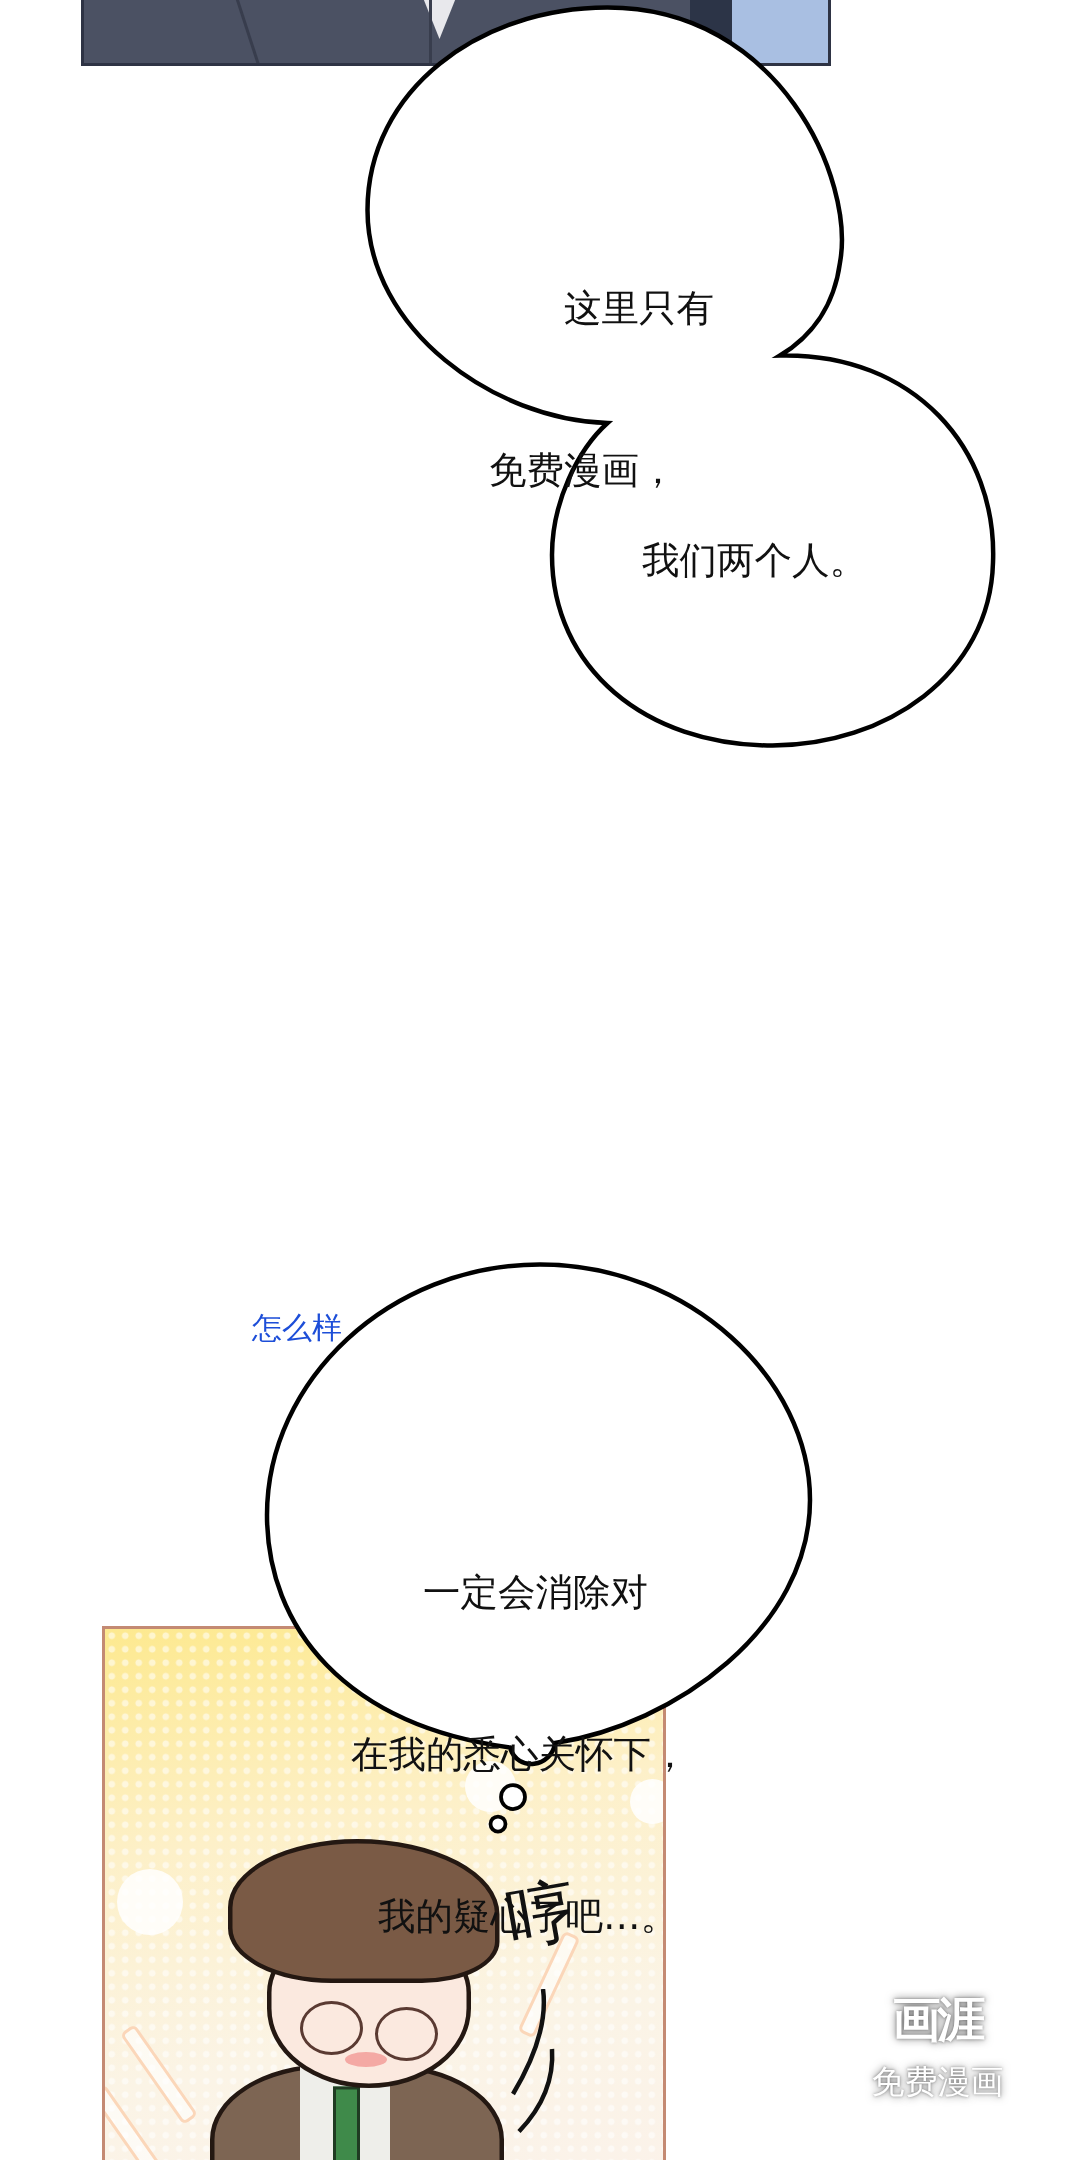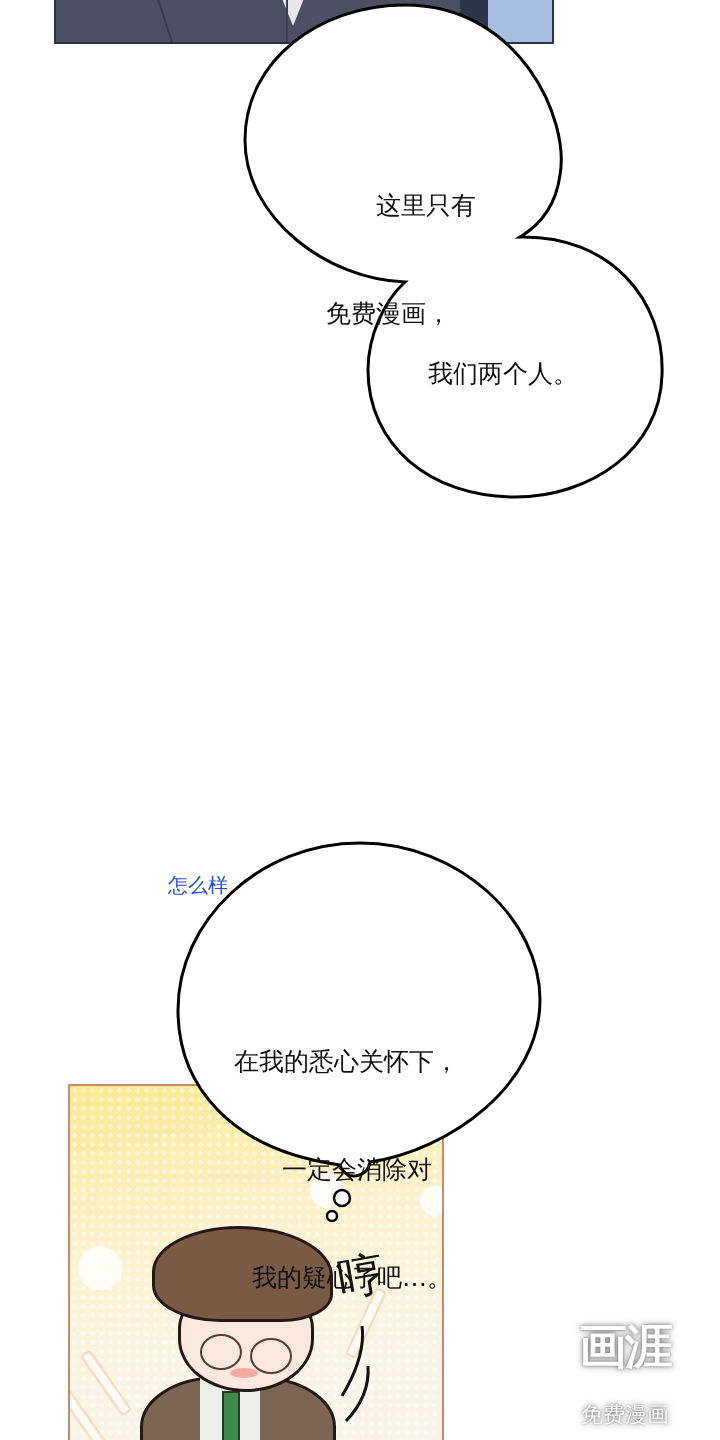--- a/index.html
+++ b/index.html
@@ -70,22 +70,22 @@
   .sfx {
     position: absolute; left: 268px; top: 160px; font-size: 46px; color: #111;
     transform: rotate(-10deg); font-family: "DejaVu Serif", serif;
   }
   .sfx-lines { position:absolute; left: 262px; top: 240px; width: 40px; height: 100px; }
 
   .watermark {
     position: absolute; left: 565px; top: 1318px; width: 120px; text-align: center;
     color: #ffffff; text-shadow: 0 0 6px rgba(0,0,0,0.55), 0 0 2px rgba(0,0,0,0.4);
   }
-  .watermark .big { font-size: 48px; font-weight: bold; line-height: 56px; letter-spacing: -2px; }
-  .watermark .small { font-size: 22px; line-height: 30px; margin-top: 26px; }
+  .watermark .big { font-size: 32px; font-weight: bold; line-height: 56px; letter-spacing: -2px; }
+  .watermark .small { font-size: 22px; line-height: 30px; }
 </style>
 </head>
 <body>
 
 <div class="abs panel-top">
   <div class="lapel1"></div>
   <div class="shirt"></div>
   <div class="lapel2"></div>
   <div class="darkcol"></div>
   <div class="bluebg"></div>
@@ -142,21 +142,21 @@
 <div class="bubble-text" style="left:326px; top:116px; width:150px;">
   <div style="padding-left:28px;text-align:right;">这里只有</div>
   <div style="text-align:left;">免费漫画，</div>
 </div>
 
 <div class="bubble-text" style="left:428px; top:356px; width:200px; text-align:left;">我们两个人。</div>
 
 <div class="abs" style="left:168px; top:872px; font-size:20px; color:#1d4ed8;">怎么样</div>
 
 <div class="bubble-text" style="left:234px; top:972px; width:270px; text-align:left;">
+  <div style="padding-left:48px;">一定会消除对</div>
   <div>在我的悉心关怀下，</div>
-  <div style="padding-left:48px;">一定会消除对</div>
   <div style="padding-left:18px;">我的疑心了吧…。</div>
 </div>
 
 <div class="watermark">
   <div class="big">画涯</div>
   <div class="small">免费漫画</div>
 </div>
 
 </body></html>

